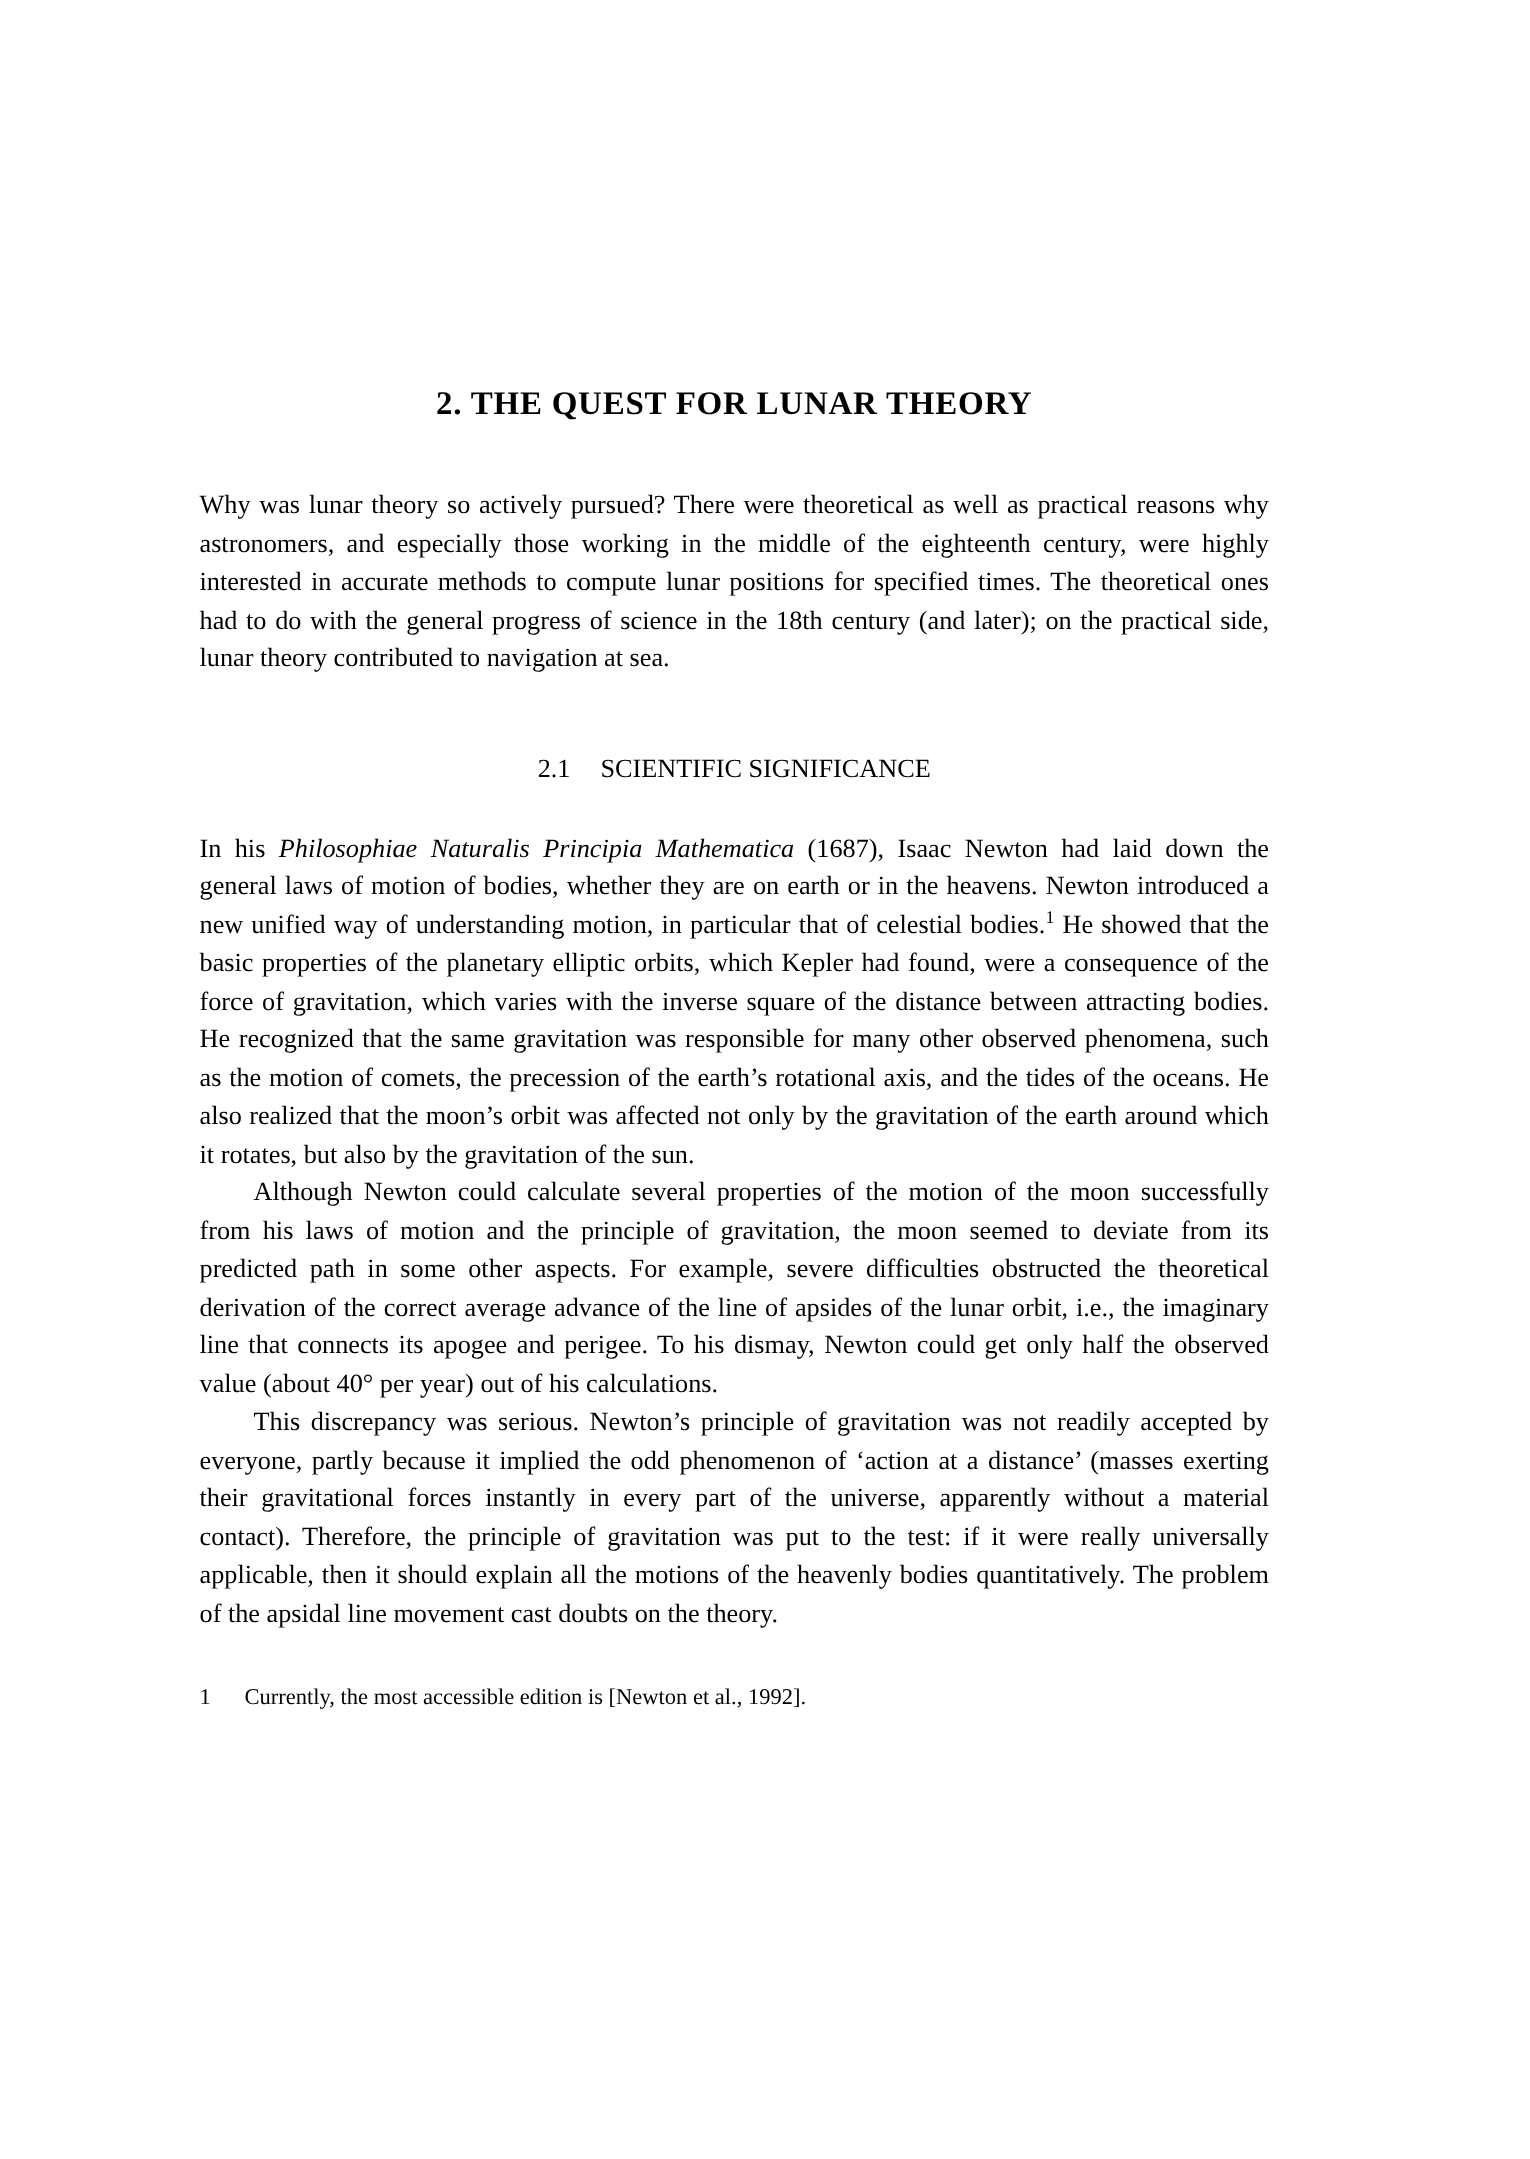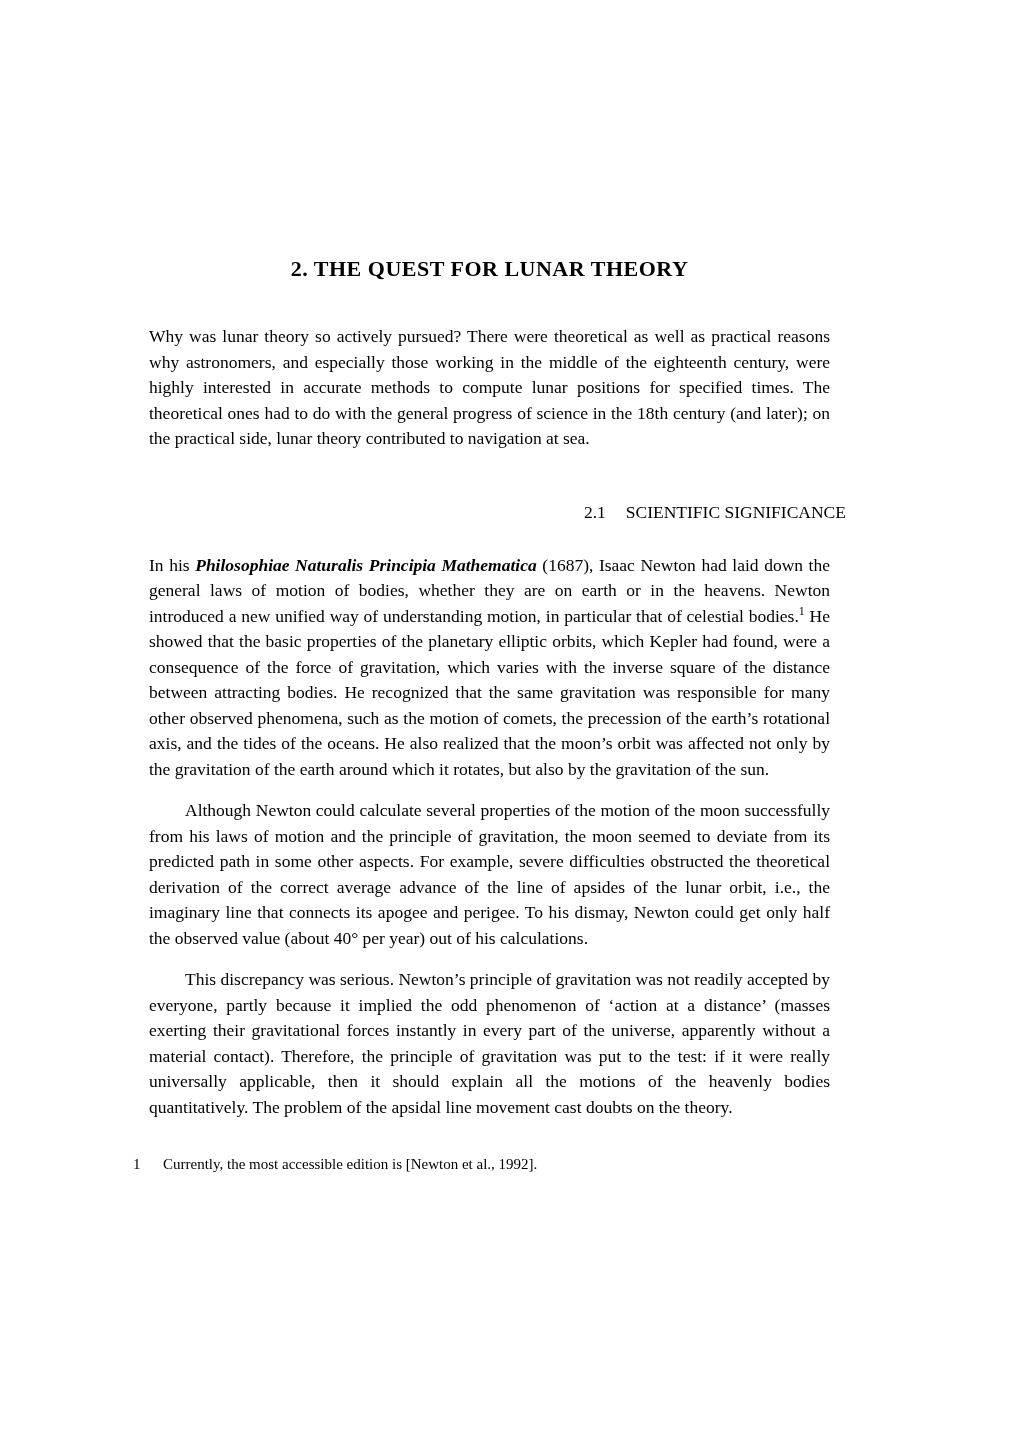--- a/index.html
+++ b/index.html
@@ -26,41 +26,40 @@
   }
   .chapter-title {
     margin: 0 0 42px 0;
     text-align: center;
     font-size: 22px;
     font-weight: bold;
     letter-spacing: 0.5px;
     line-height: 1.2;
   }
   .body-text p {
-    margin: 16px;
+    margin: 0;
     font-size: 17.5px;
     line-height: 25.5px;
     text-align: justify;
   }
   .body-text p.indent {
     text-indent: 36px;
   }
   .section-heading {
     margin: 50px 0 30px 0;
-    text-align: right;
+    text-align: center;
     font-size: 17.5px;
     font-weight: normal;
     line-height: 1.2;
   }
   .section-heading .section-number {
     margin-right: 20px;
   }
   em {
     font-style: italic;
-    font-weight: bold;
   }
   sup {
     font-size: 68%;
     line-height: 0;
     vertical-align: super;
   }
   .footnote {
     margin-top: 34px;
     display: flex;
     font-size: 15px;

